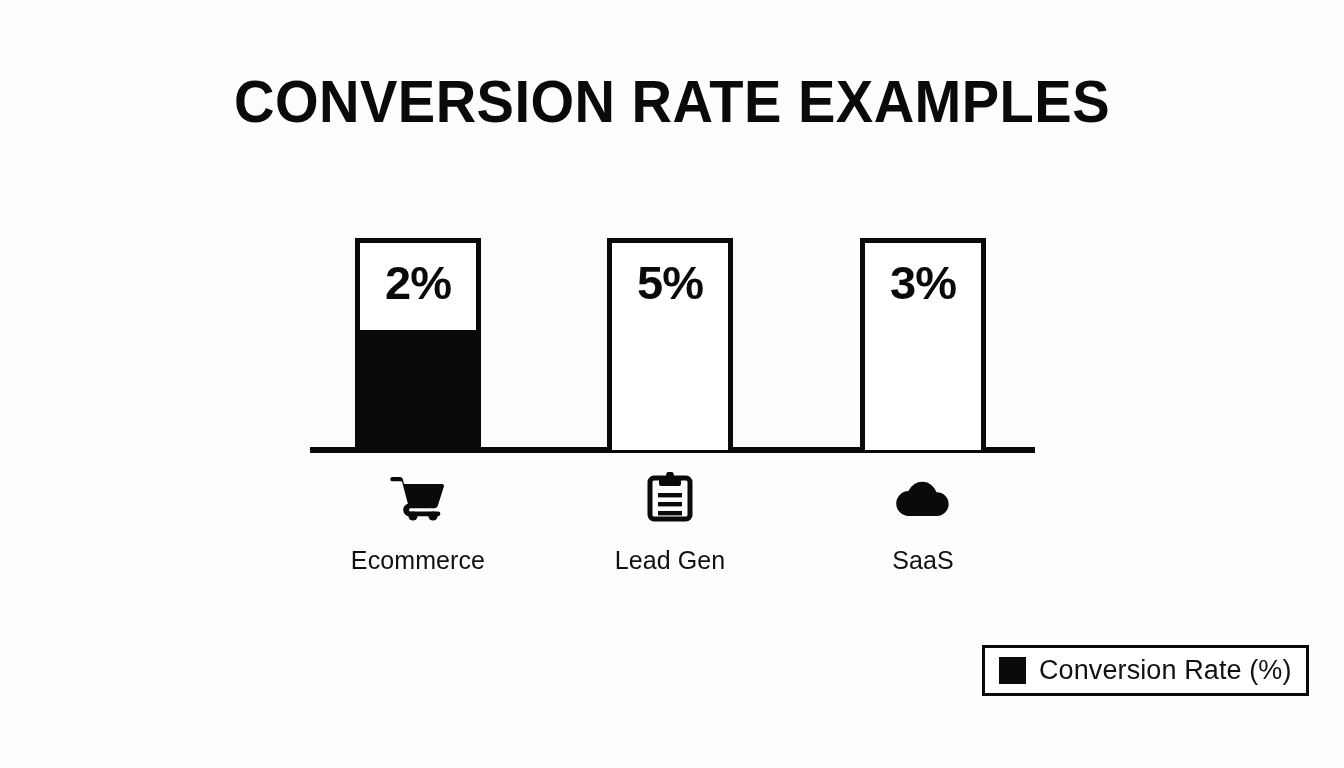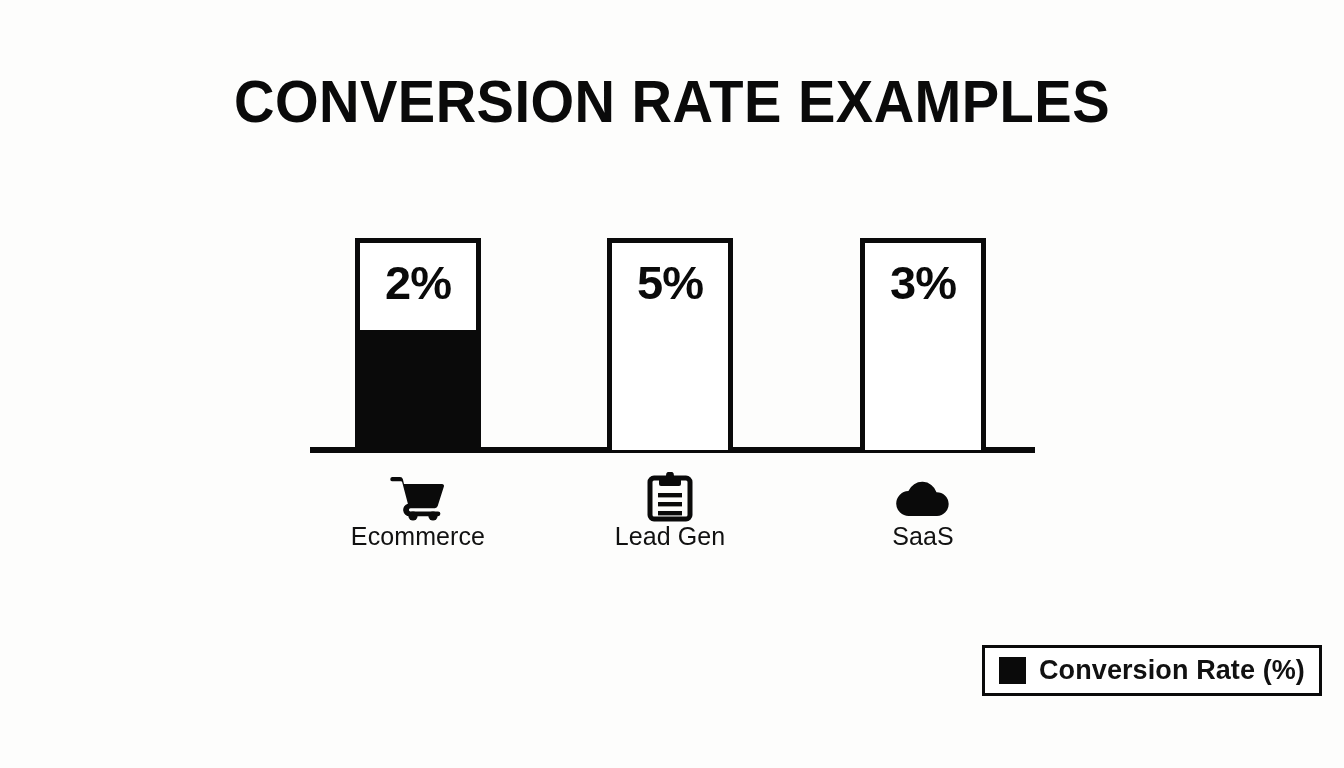--- a/index.html
+++ b/index.html
@@ -115,21 +115,21 @@
     height: 52px;
     line-height: 52px;
   }
   .cat-icon svg {
     display: inline-block;
     vertical-align: middle;
   }
 
   .cat-label {
     display: block;
-    margin-top: 0;
+    margin-top: 24px;
     font-size: 25px;
     font-weight: 400;
     color: #111111;
     letter-spacing: 0.1px;
   }
 
   
   .legend {
     position: absolute;
     left: 982px;
@@ -144,21 +144,21 @@
     gap: 13px;
   }
   .legend-swatch {
     width: 27px;
     height: 27px;
     background: #0a0a0a;
     flex: 0 0 auto;
   }
   .legend-label {
     font-size: 27px;
-    font-weight: 700;
+    font-weight: 400;
     color: #111111;
     white-space: nowrap;
     letter-spacing: 0.1px;
   }
 </style>
 </head>
 <body>
 
 <div class="canvas">
 

